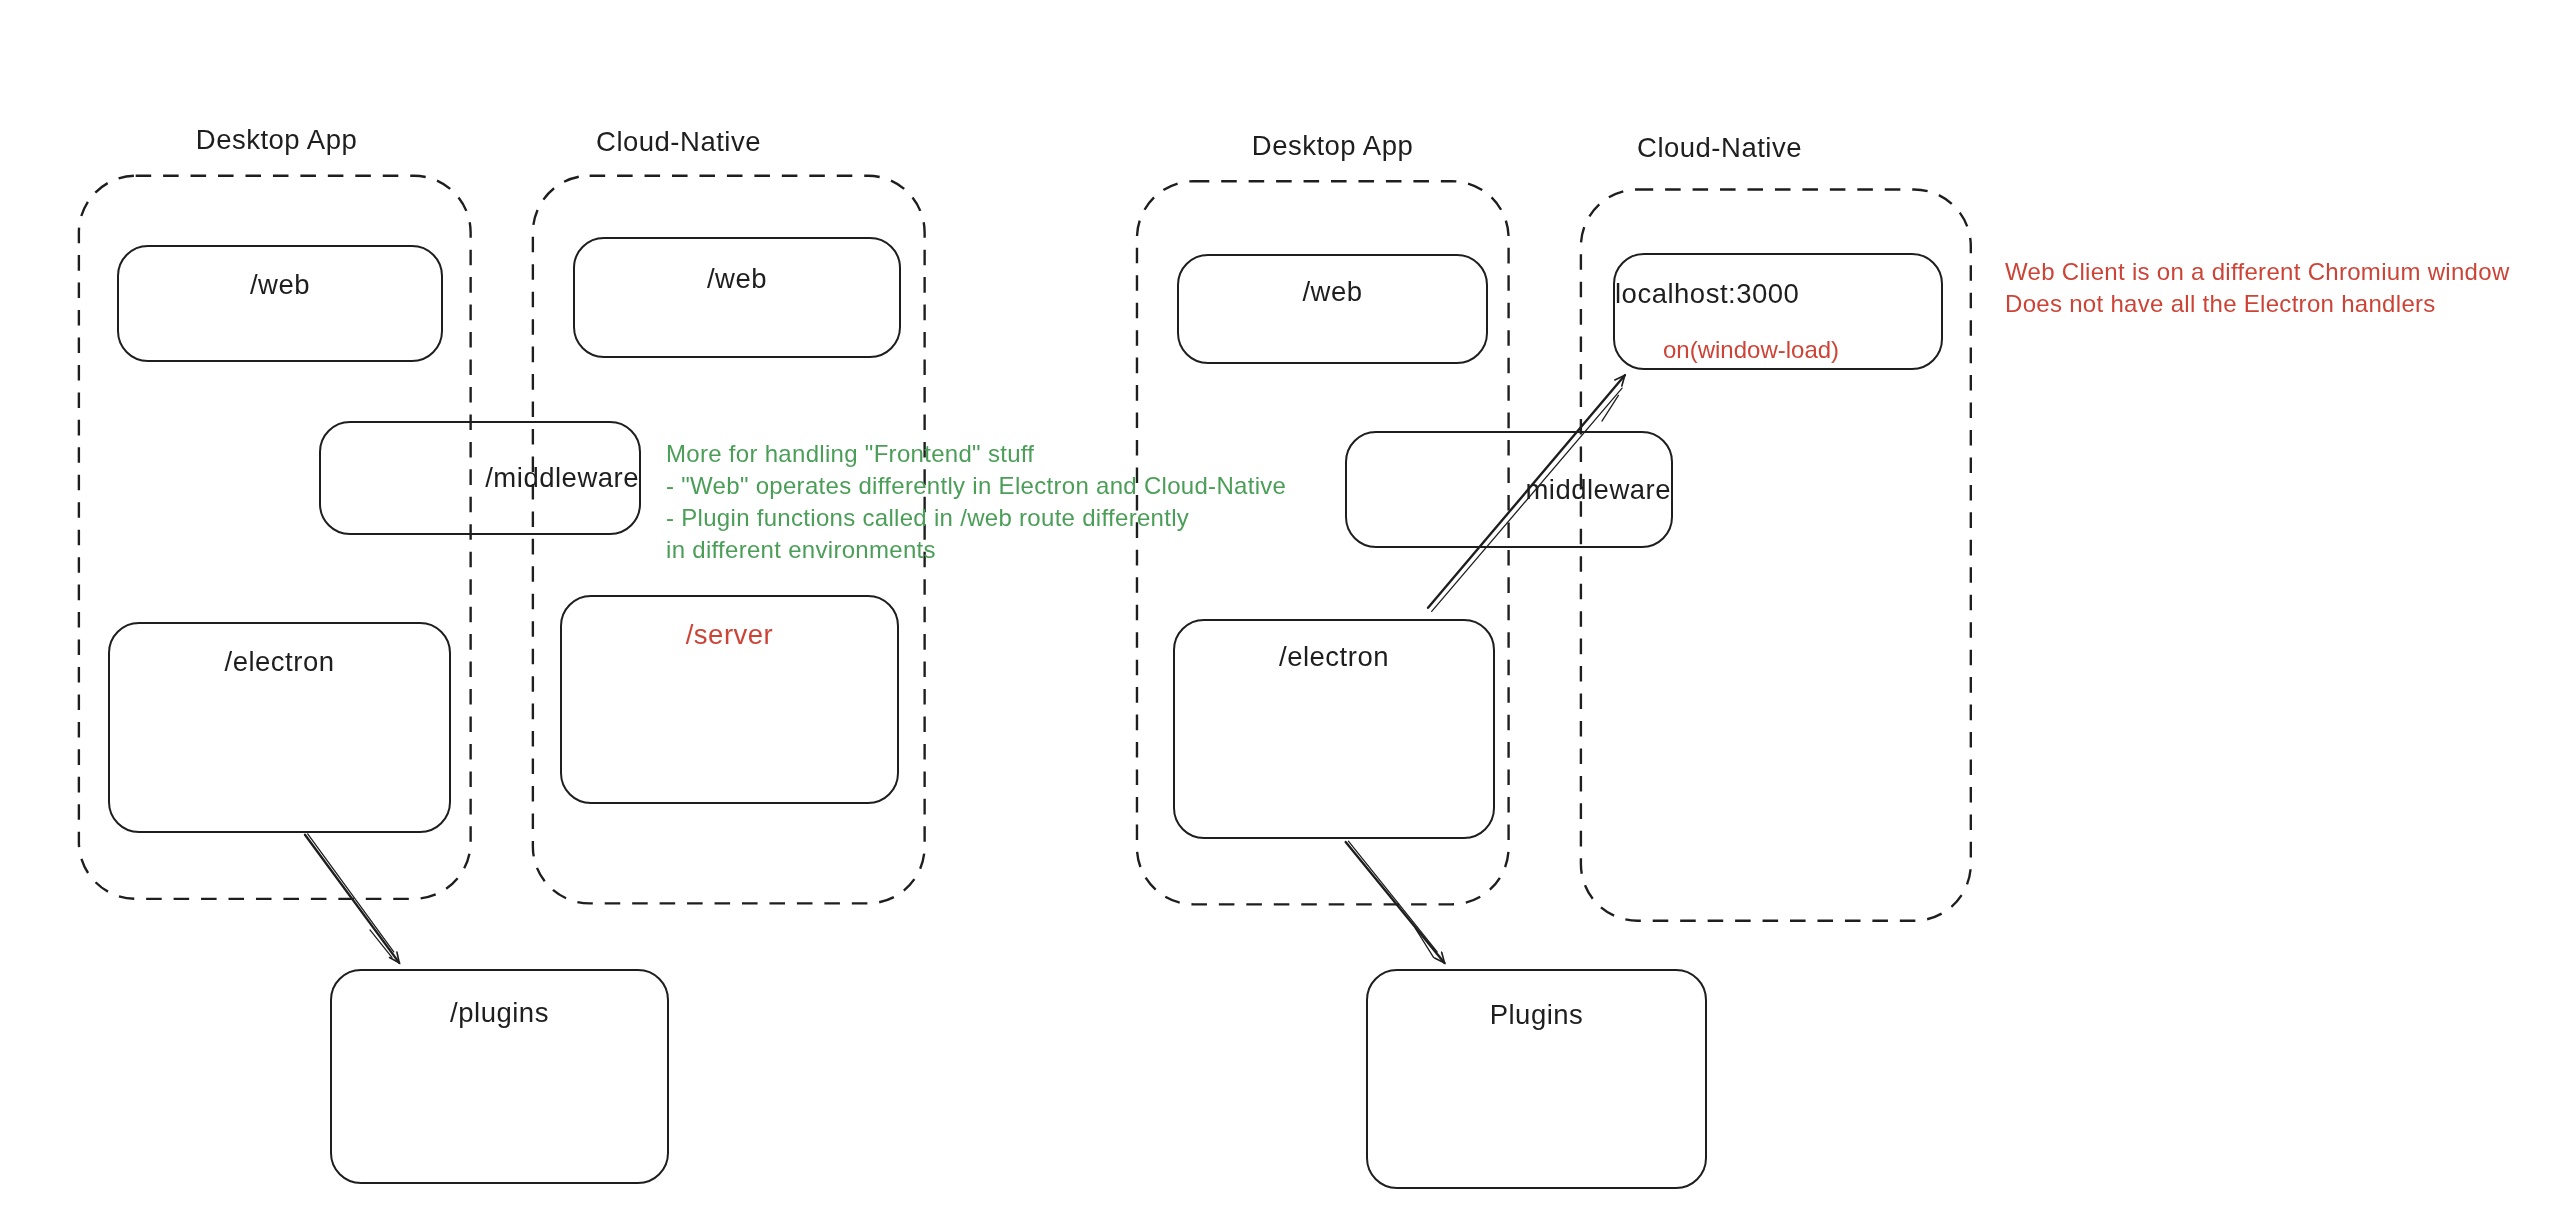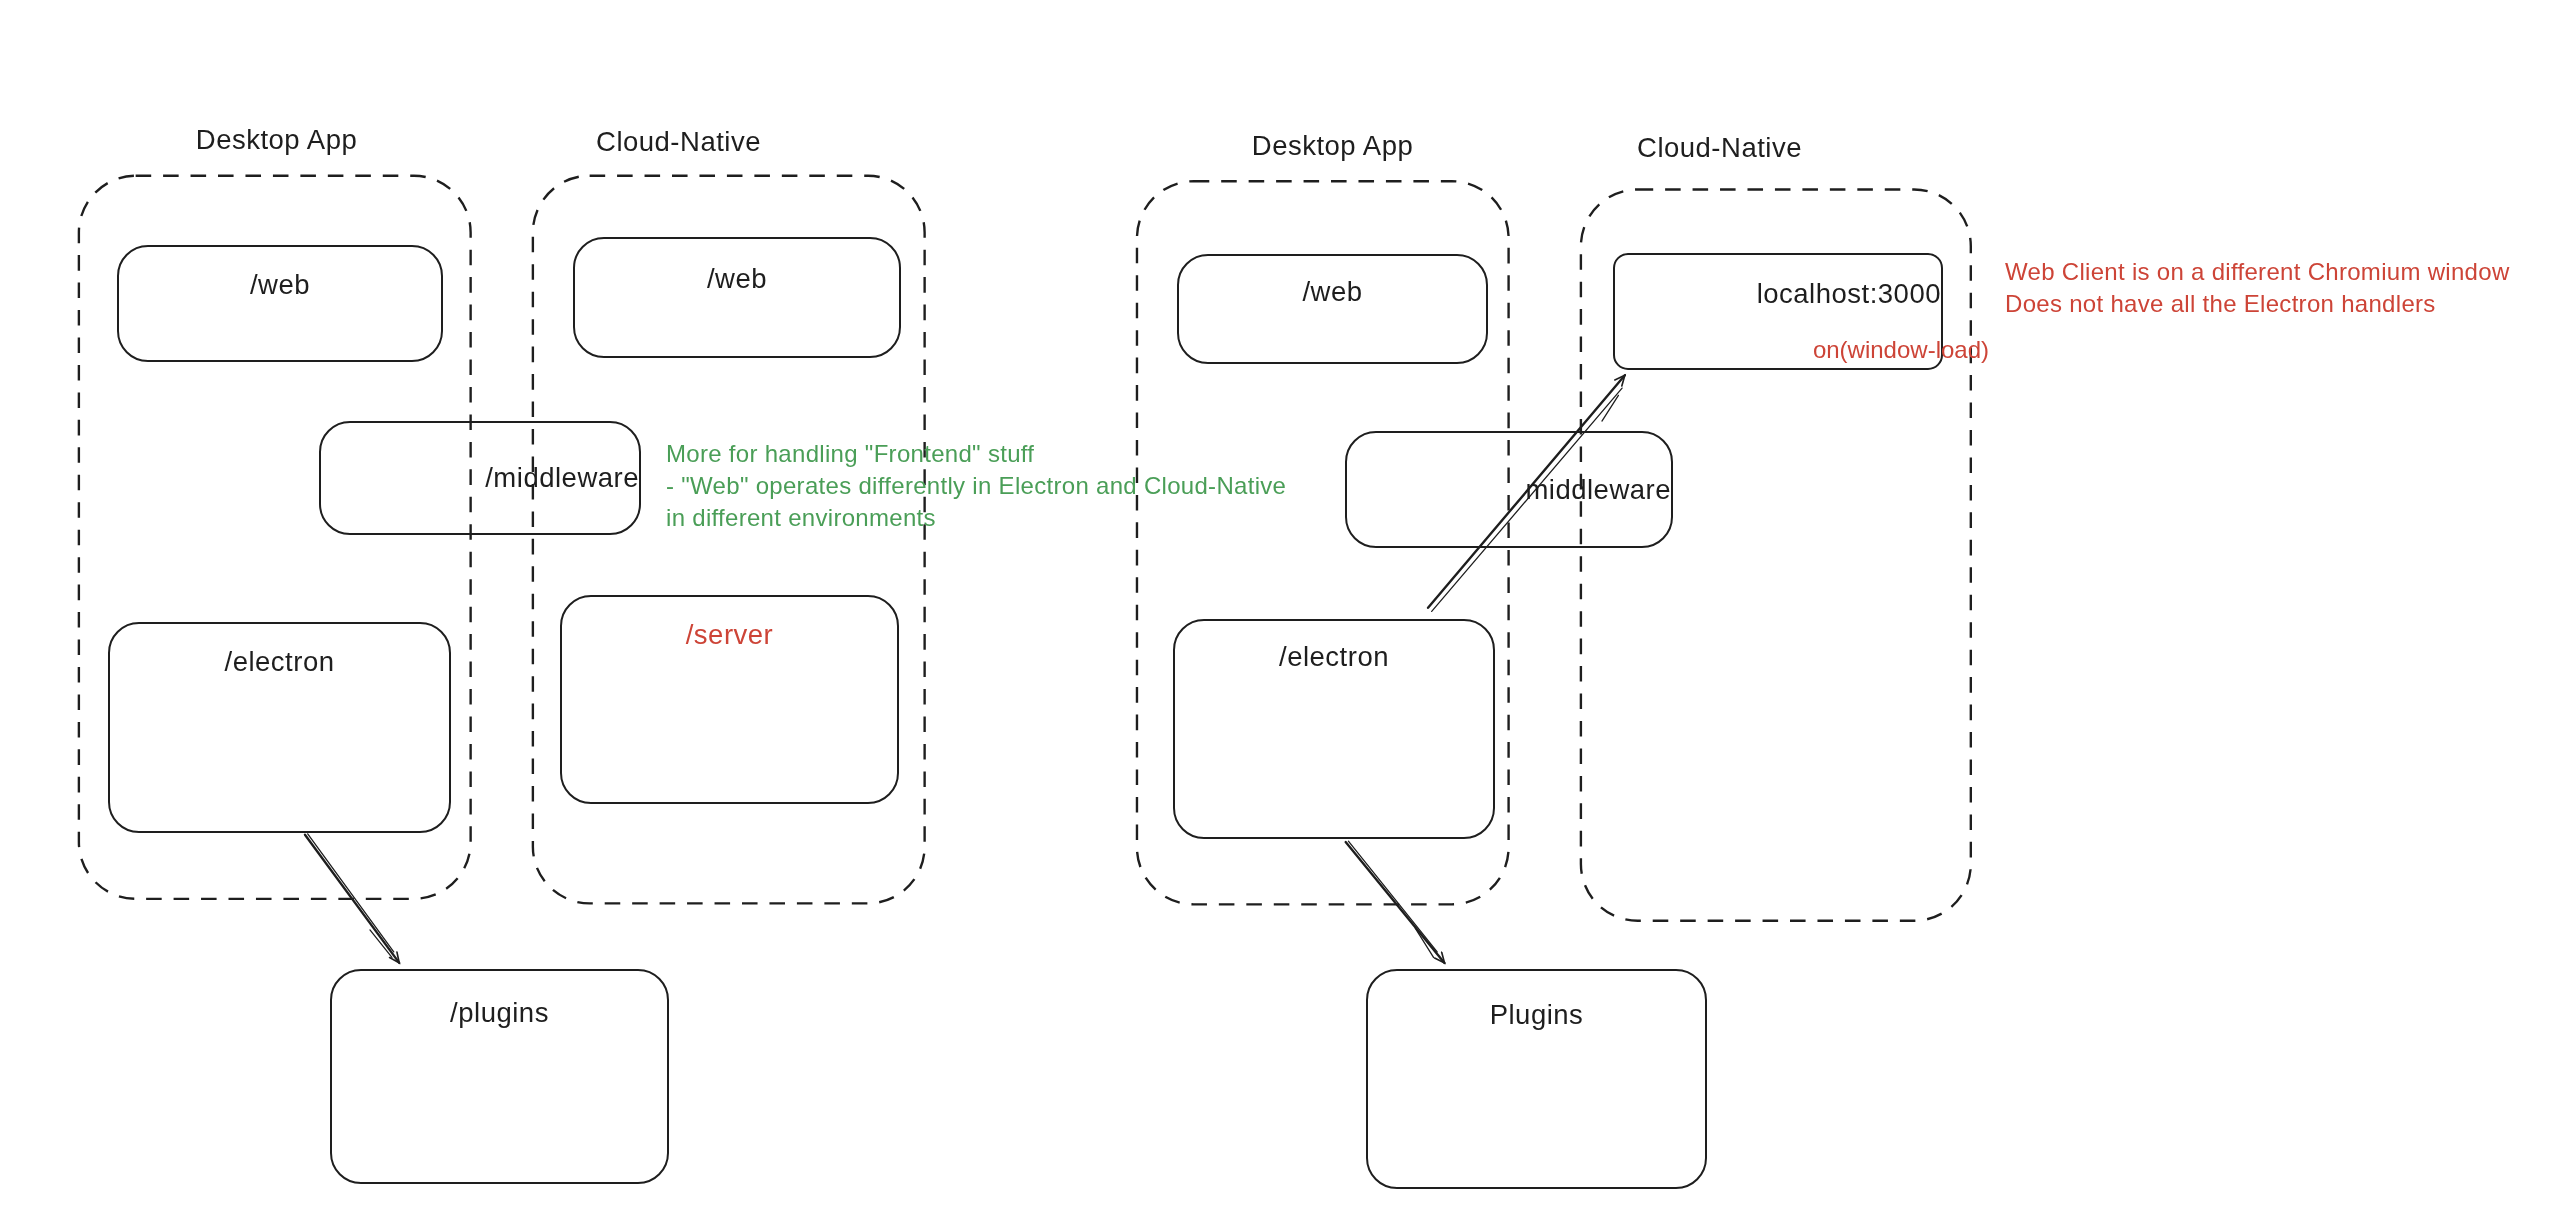--- a/index.html
+++ b/index.html
@@ -57,21 +57,21 @@
   .note{
     position:absolute;
     font-size:24px;
     line-height:32px;
     white-space:nowrap;
     letter-spacing:0.3px;
   }
   .note.green{color:var(--green);}
   .note.red{color:var(--red);}
   .red-text{color:var(--red);}
-  .local-box{flex-direction:column;align-items:flex-end;border-radius:15px;}
+  .local-box{flex-direction:column;align-items:flex-start;}
   .onload-label{
     font-size:24px;
     color:var(--red);
     margin-top:26px;
     transform:translateX(48px);
     white-space:nowrap;
   }
 </style>
 </head>
 <body>
@@ -134,20 +134,21 @@
     <div class="box-label red-text">/server</div>
   </div>
 
   <div class="box" style="left:330px;top:969px;width:339px;height:215px;padding-top:26px;">
     <div class="box-label">/plugins</div>
   </div>
 
   <div class="note green" style="left:666px;top:438px;">
     <div>More for handling "Frontend" stuff</div>
     <div>- "Web" operates differently in Electron and Cloud-Native</div>
+    <div>- Plugin functions called in /web route differently</div>
     <div>in different environments</div>
   </div>
 
   <div class="box" style="left:1177px;top:254px;width:311px;height:110px;padding-top:20px;">
     <div class="box-label">/web</div>
   </div>
 
   <div class="box local-box" style="left:1613px;top:253px;width:330px;height:117px;padding-top:18.3px;">
     <div class="box-label">localhost:3000</div>
     <div class="onload-label">on(window-load)</div>

